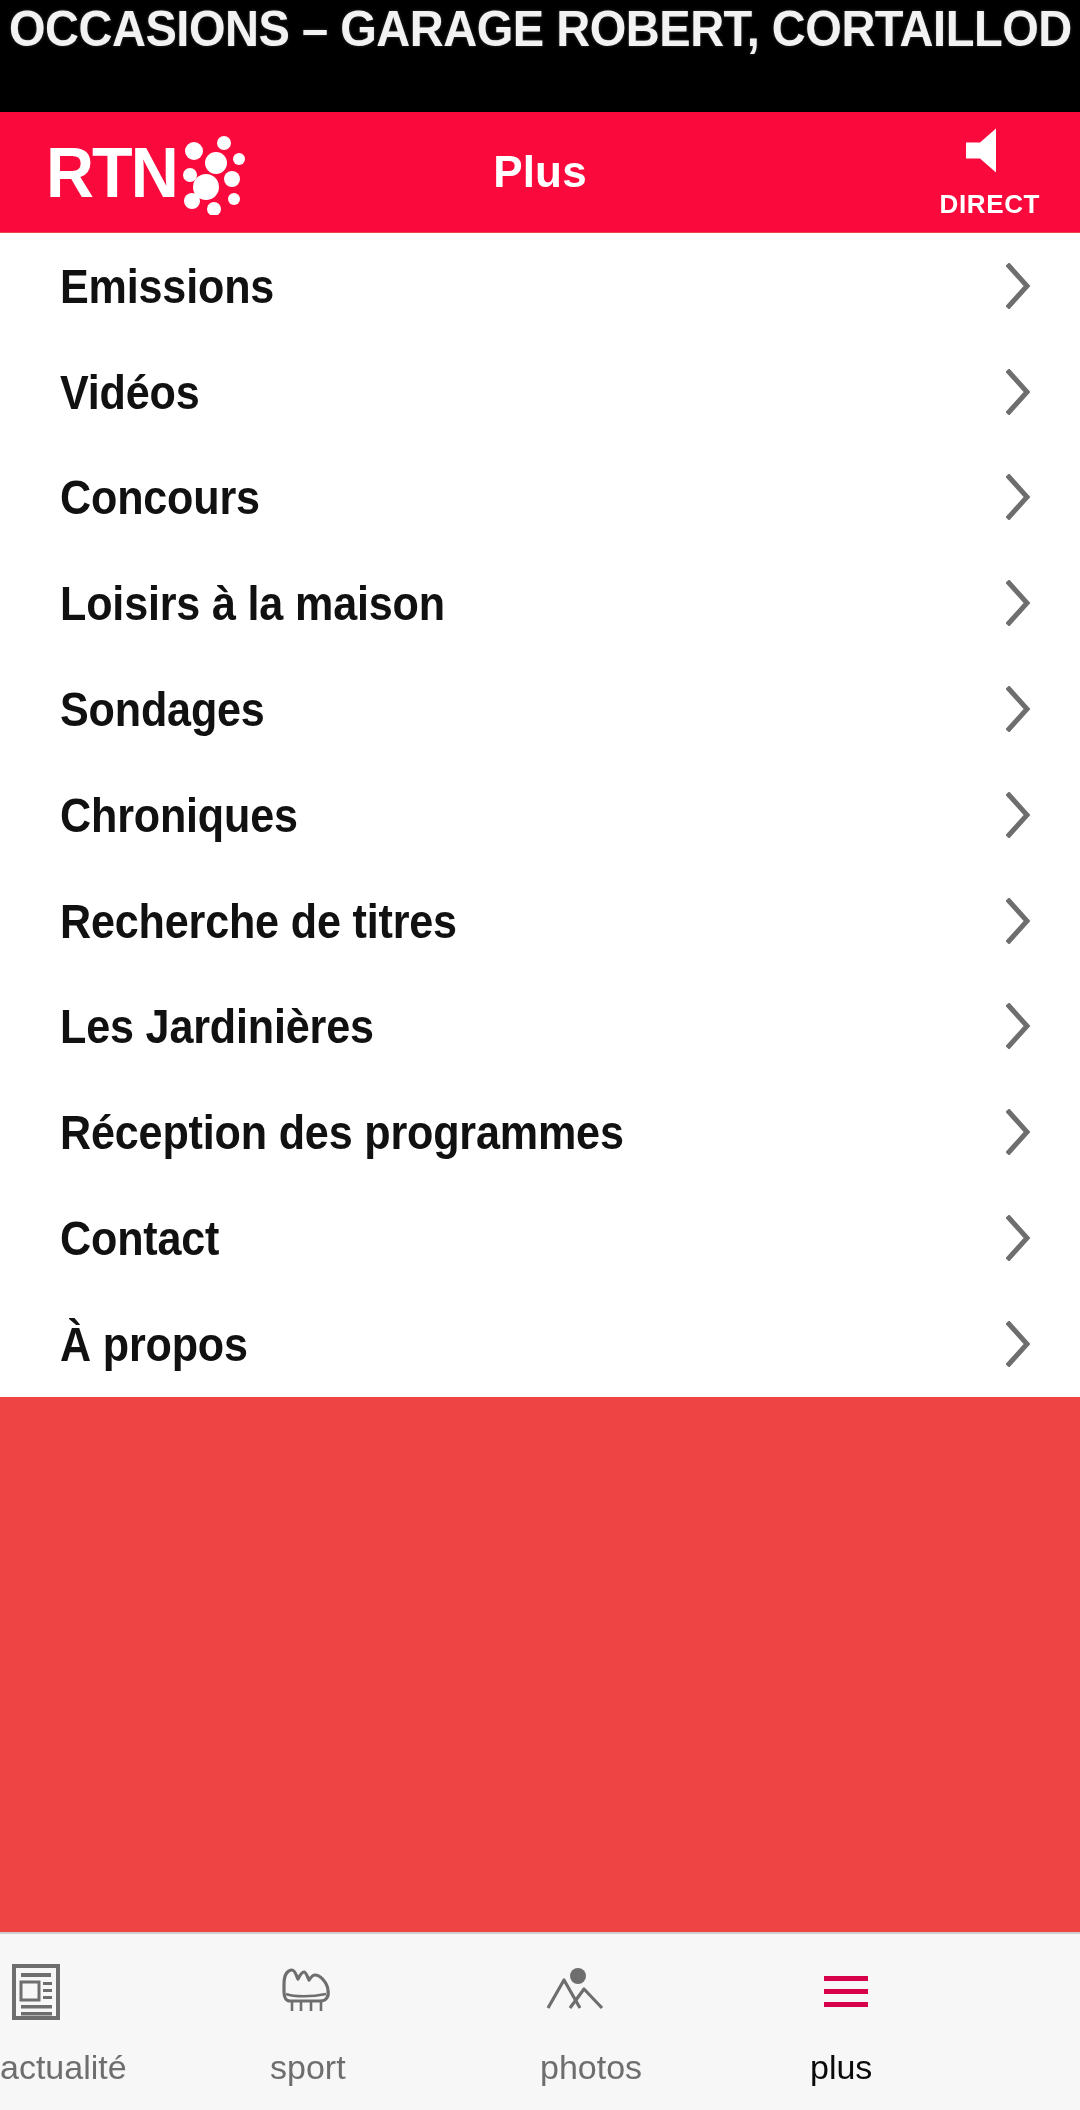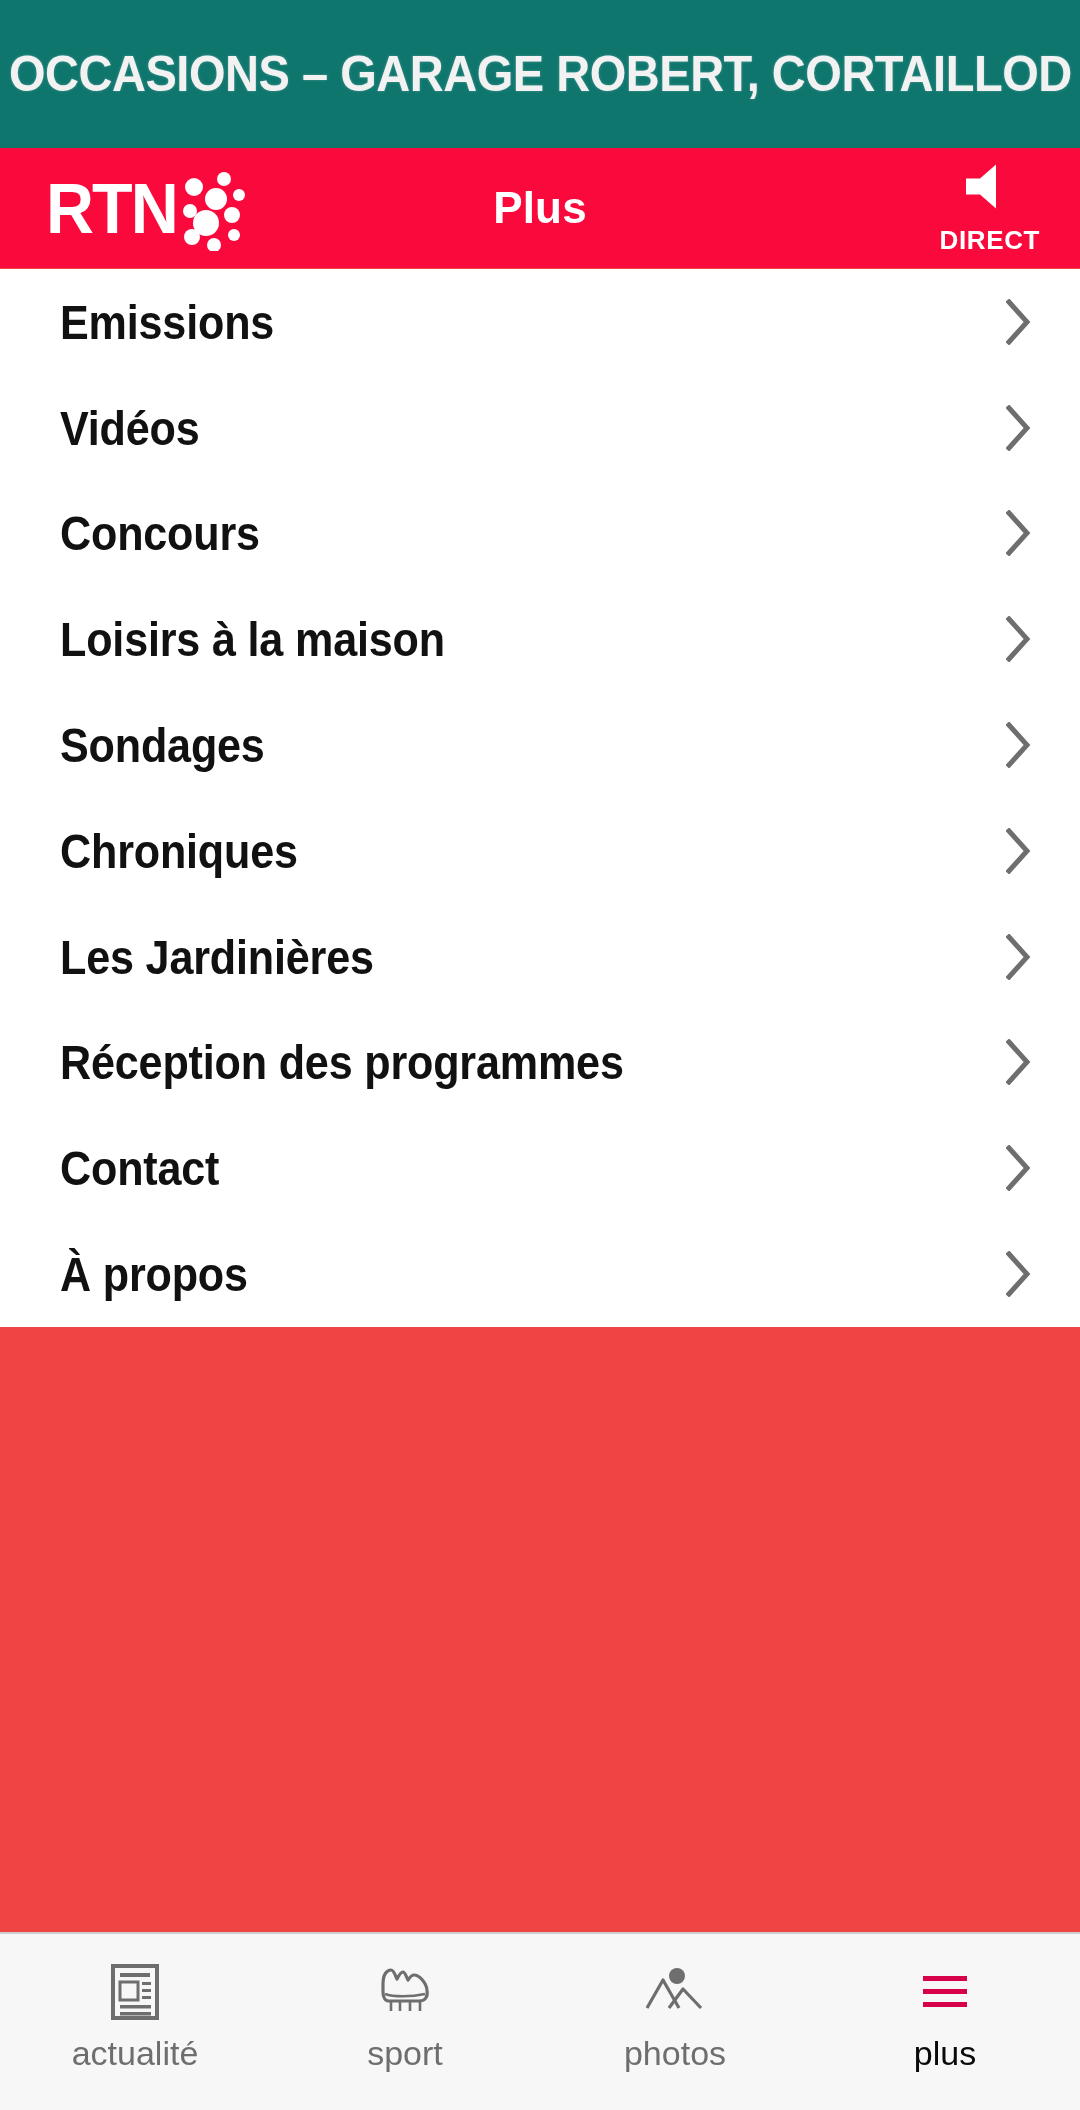--- a/index.html
+++ b/index.html
@@ -6,24 +6,23 @@
   html, body {
     width:1080px; height:2110px;
     background:#ffffff;
     font-family:"Liberation Sans", sans-serif;
     overflow:hidden;
   }
   .screen { width:1080px; height:2110px; display:flex; flex-direction:column; position:relative; }
 
   
   .ad-banner {
-    height:148px;
-    background:#0f766e;
-    display:flex;
-    align-items:center;
+    height:112px;
+    background:#000000;
+    display:flex;
     justify-content:center;
     flex:0 0 auto;
     overflow:hidden;
   }
   .ad-banner-text {
     color:#f2f2f2;
     font-family:"Liberation Sans", sans-serif;
     font-weight:bold;
     font-size:50px;
     letter-spacing:-0.5px;
@@ -108,22 +107,22 @@
     background:#f7f7f7;
     border-top:2px solid #cfcfcf;
     display:flex;
     align-items:flex-start;
     padding-top:22px;
   }
   .tab {
     flex:1 1 0;
     display:flex;
     flex-direction:column;
-    align-items:center;
-    gap:6px;
+    align-items:flex-start;
+    gap:20px;
   }
   .tab-icon { width:72px; height:72px; display:block; }
   .tab-label {
     font-family:"Liberation Sans", sans-serif;
     font-size:34px;
     color:#6e6e6e;
     letter-spacing:0px;
   }
   .tab.active .tab-label { color:#0a0a0a; }
 </style>
@@ -204,20 +203,26 @@
         </svg>
     </div>
 
     <div class="menu-item">
       <span class="menu-label">Chroniques</span>
       <svg class="chevron" viewBox="0 0 26 46">
           <path d="M3 3 L21 23 L3 43" fill="none" stroke="#6e6e6e" stroke-width="5" stroke-linecap="square"></path>
         </svg>
     </div>
 
+    <div class="menu-item">
+      <span class="menu-label">Recherche de titres</span>
+      <svg class="chevron" viewBox="0 0 26 46">
+          <path d="M3 3 L21 23 L3 43" fill="none" stroke="#6e6e6e" stroke-width="5" stroke-linecap="square"></path>
+        </svg>
+    </div>
 
     <div class="menu-item">
       <span class="menu-label">Les Jardinières</span>
       <svg class="chevron" viewBox="0 0 26 46">
           <path d="M3 3 L21 23 L3 43" fill="none" stroke="#6e6e6e" stroke-width="5" stroke-linecap="square"></path>
         </svg>
     </div>
 
     <div class="menu-item">
       <span class="menu-label">Réception des programmes</span>

